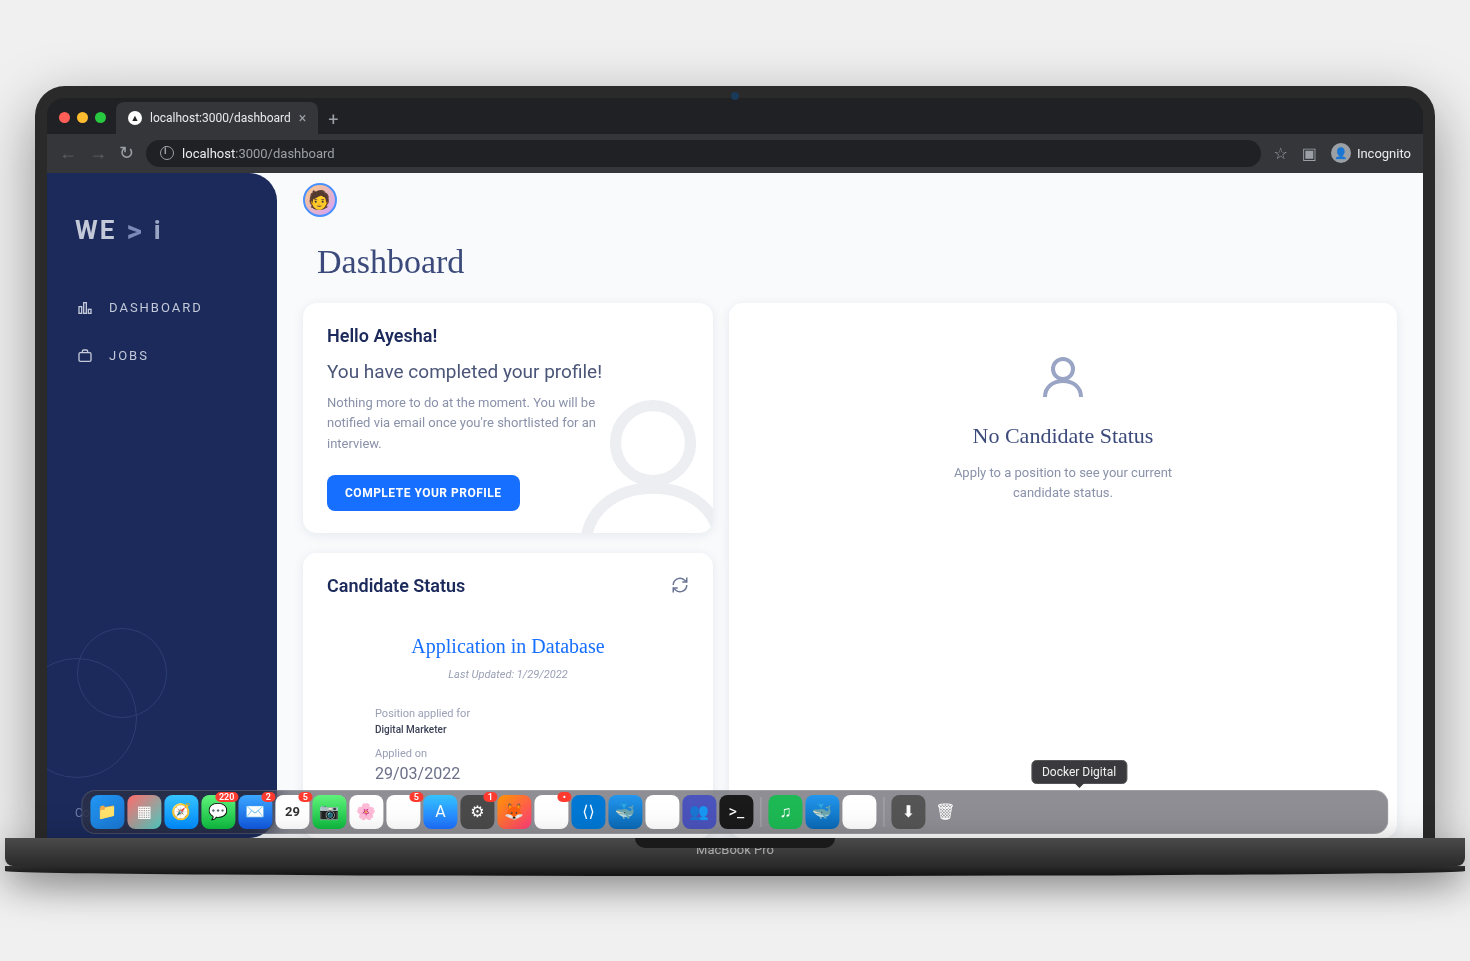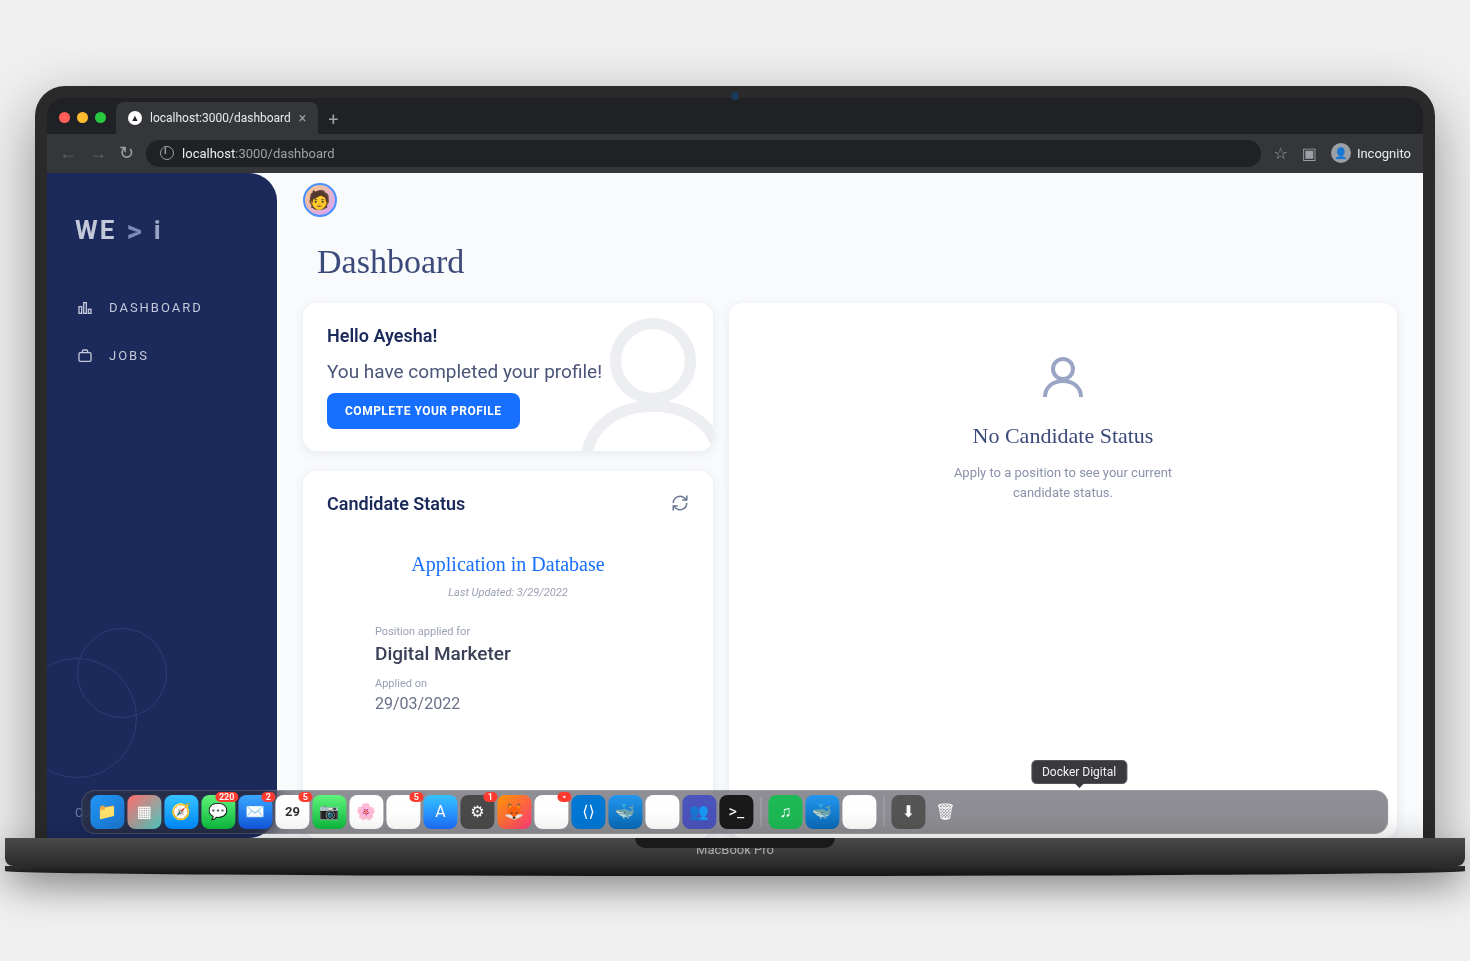--- a/index.html
+++ b/index.html
@@ -74,21 +74,21 @@
 
     .card-header { display: flex; justify-content: space-between; align-items: center; margin-bottom: 12px; }
     .card-title { font-size: 18px; font-weight: 600; color: #1b2a5b; }
     .refresh-icon, .expand-icon { color: #6b7694; cursor: pointer; }
 
     .status-inner { text-align: center; padding: 24px 40px 10px; }
     .status-title { font-family: Georgia, serif; font-size: 20px; color: #176fff; font-weight: 500; line-height: 1.4; }
     .status-updated { font-size: 11px; color: #9aa0b6; font-style: italic; margin-top: 8px; }
     .status-details { text-align: left; margin-top: 26px; padding: 0 8px; }
     .status-label { font-size: 11px; color: #9aa0b6; margin-bottom: 4px; }
-    .status-value { font-size: 19px; color: #3a4156; font-weight: 500; margin-bottom: 12px; }
+    .status-value { font-size: 10px; color: #3a4156; font-weight: 500; margin-bottom: 12px; }
     .status-value.small { font-size: 16px; color: #6a7088; font-weight: 400; }
 
     .timeline-body { text-align: center; padding: 28px 30px; }
     .empty-user-icon { width: 48px; height: 48px; margin: 0 auto 18px; color: #9aa4c4; }
     .timeline-title { font-family: Georgia, serif; font-size: 22px; color: #3b4a7a; margin-bottom: 14px; }
     .timeline-desc { font-size: 13px; color: #8a92aa; line-height: 1.6; max-width: 220px; margin: 0 auto; }
 
     
     .dock-wrap { position: absolute; bottom: 4px; left: 50%; transform: translateX(-50%); width: 95%; }
     .dock { background: rgba(50, 50, 60, 0.55); backdrop-filter: blur(10px); border-radius: 14px; padding: 4px 8px; display: flex; align-items: center; gap: 3px; border: 1px solid rgba(255,255,255,0.15); }
@@ -184,37 +184,38 @@
             <div class="grid">
               <div class="col-left">
 
                 <div class="card">
                   <svg class="card-bg-person" width="180" height="180" viewBox="0 0 24 24" fill="none" stroke="#1b2a5b" stroke-width="1.5">
                       <circle cx="12" cy="8" r="5"></circle>
                       <path d="M3 22c0-5 4-8 9-8s9 3 9 8"></path>
                     </svg>
                   <div class="hello-title">Hello Ayesha!</div>
                   <div class="hello-sub">You have completed your profile!</div>
+                  <div class="hello-desc">Nothing more to do at the moment. You will be notified via email once you're shortlisted for an interview.</div>
                   <button class="btn-primary">COMPLETE YOUR PROFILE</button>
                 </div>
 
                 <div class="card status">
                   <div class="card-header">
                     <span class="card-title">Candidate Status</span>
                     <svg class="refresh-icon" width="18" height="18" viewBox="0 0 24 24" fill="none" stroke="currentColor" stroke-width="2">
                         <path d="M21 2v6h-6"></path>
                         <path d="M3 12a9 9 0 0115-6.7L21 8"></path>
                         <path d="M3 22v-6h6"></path>
                         <path d="M21 12a9 9 0 01-15 6.7L3 16"></path>
                       </svg>
                   </div>
                   <div class="status-inner">
                     <div class="status-title">Application in Database</div>
                     <div class="status-updated">
-                      <span>Last Updated:</span> <span>3/29/2022</span>
+                      <span>Last Updated:</span> <span>1/29/2022</span>
                     </div>
                     <div class="status-details">
                       <div class="status-label">Position applied for</div>
                       <div class="status-value">Digital Marketer</div>
                       <div class="status-label">Applied on</div>
                       <div class="status-value small">29/03/2022</div>
                     </div>
                   </div>
                 </div>
               </div>

